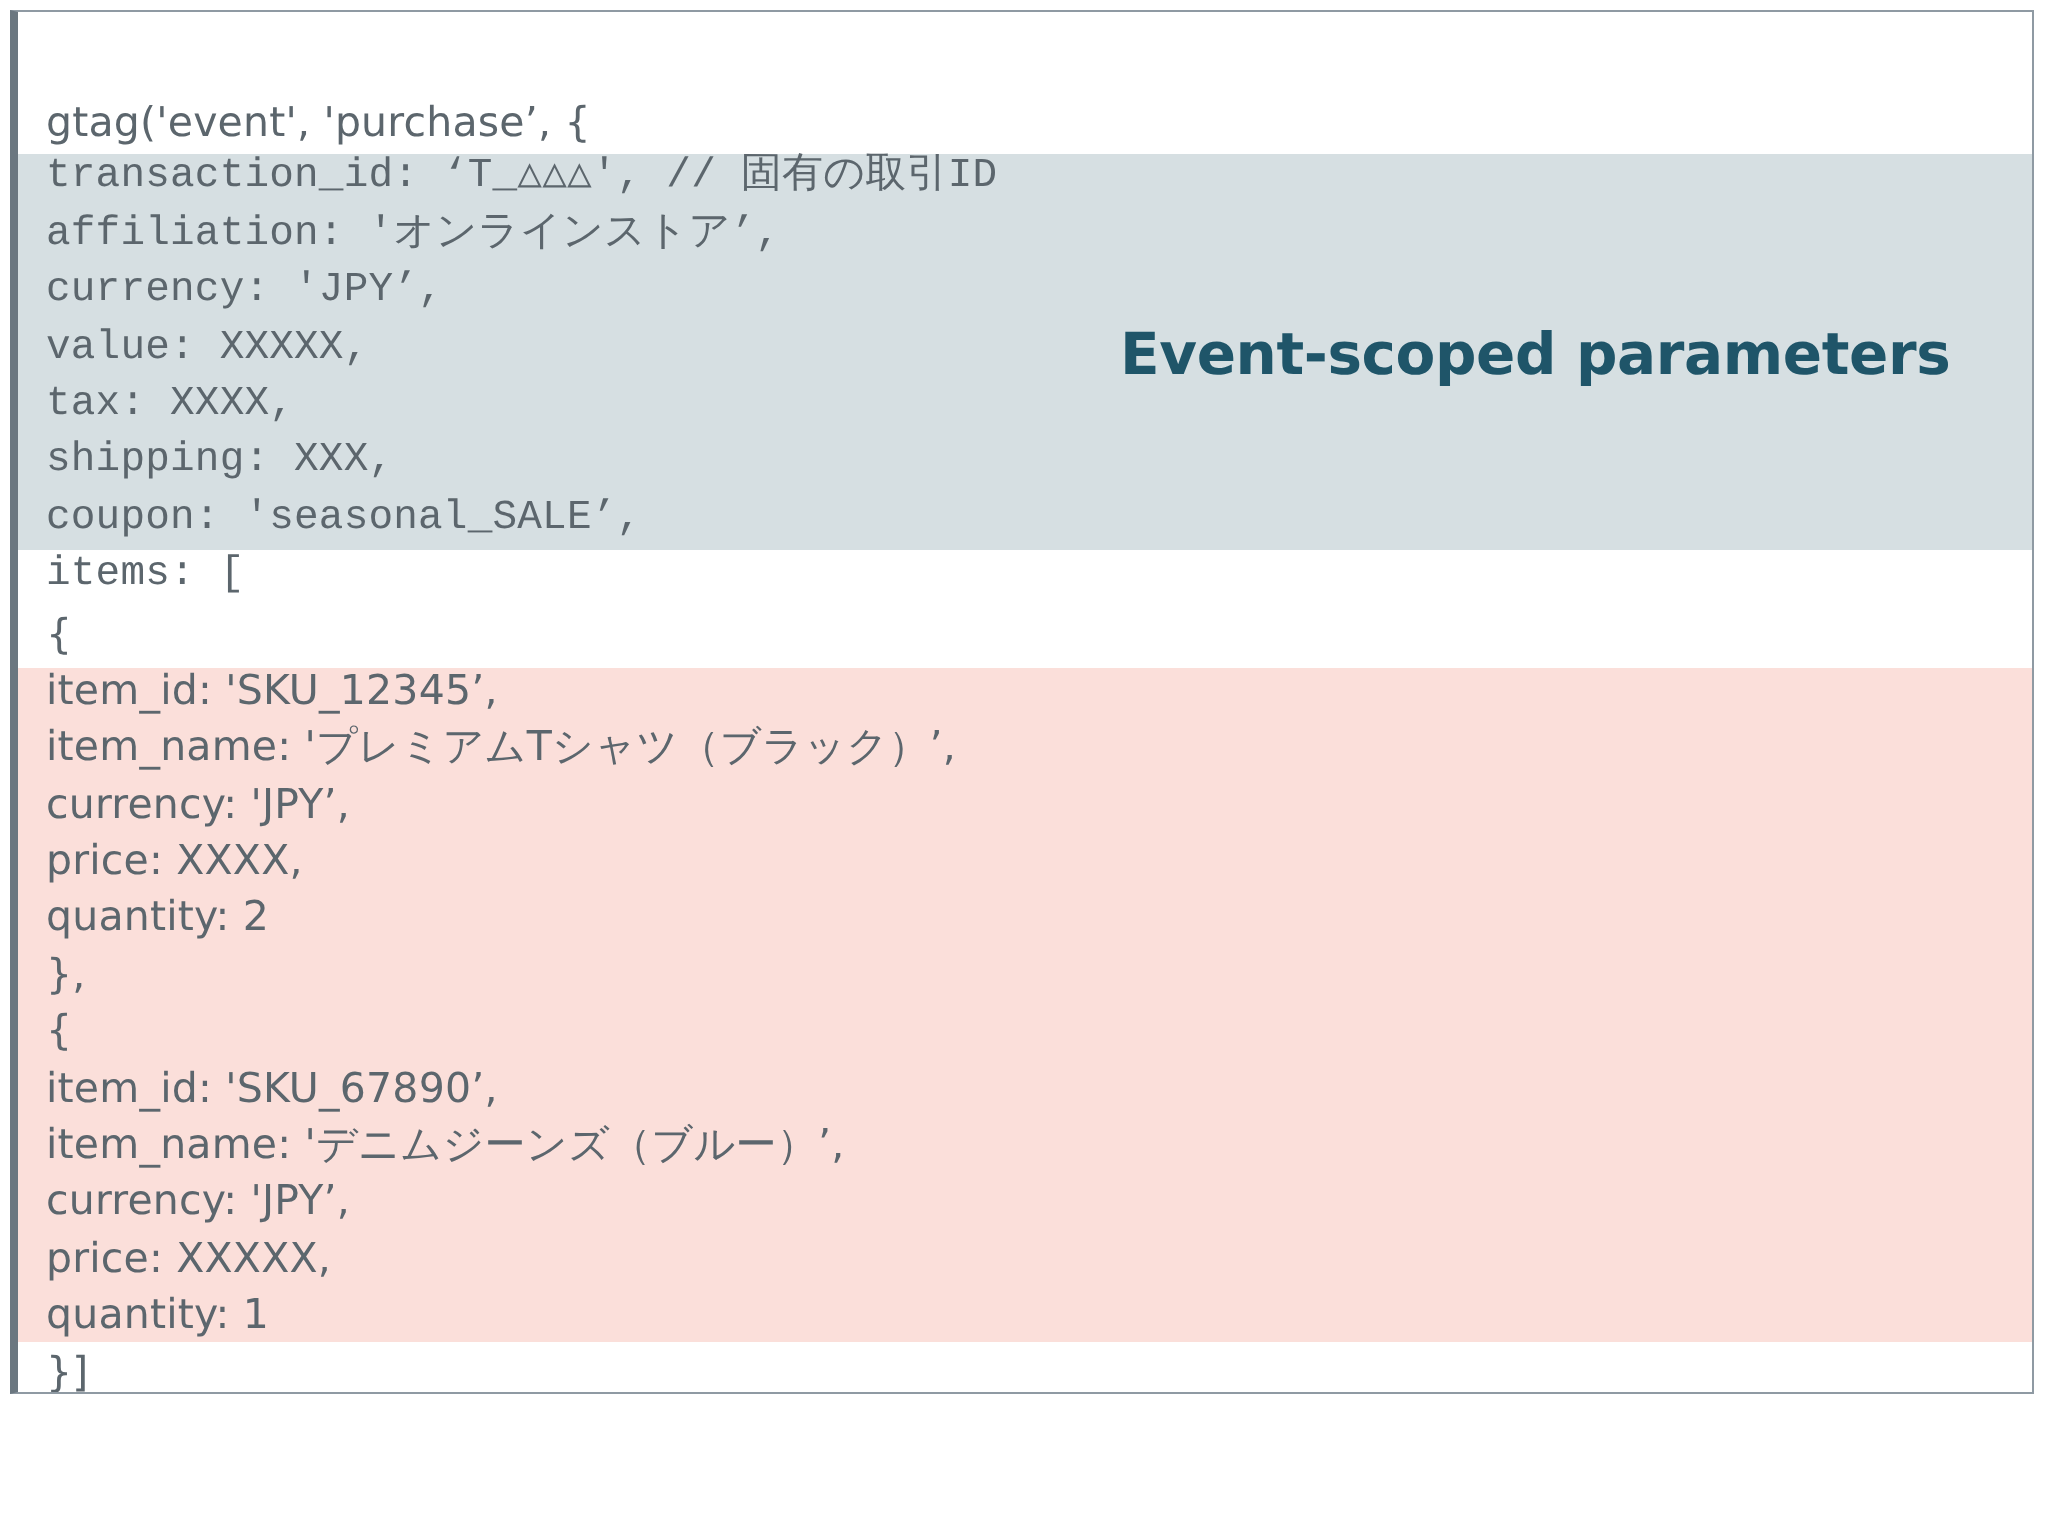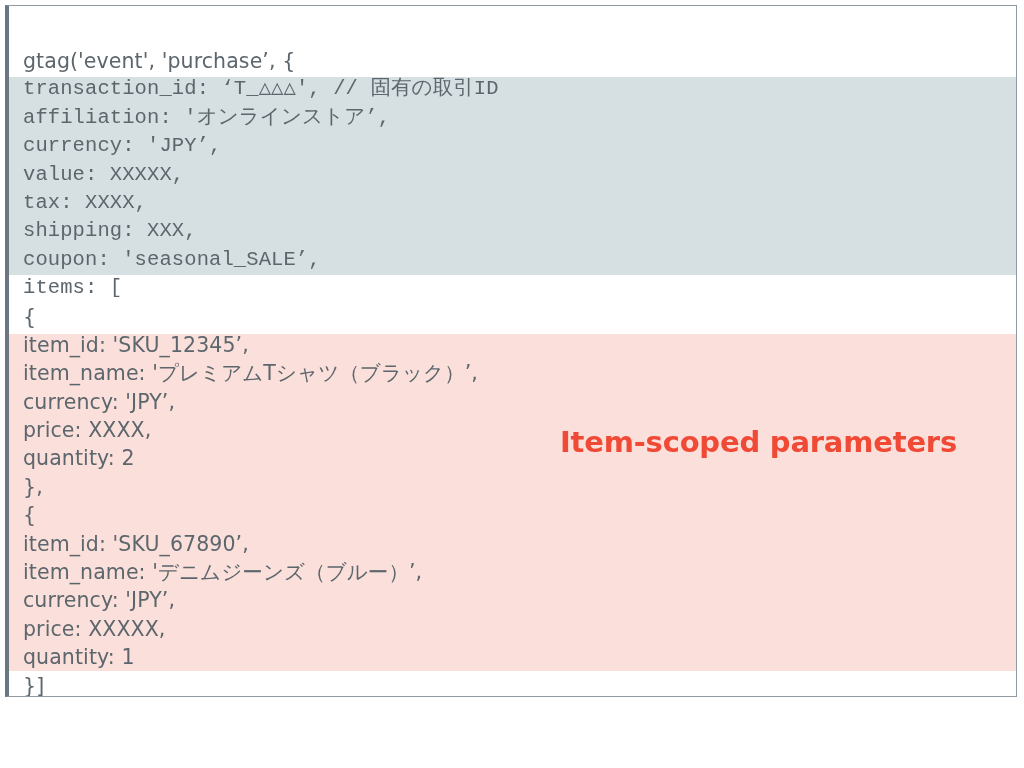--- a/index.html
+++ b/index.html
@@ -91,16 +91,16 @@
 </head>
 <body>
 
 <div class="slide">
 
   <div class="band band-event"></div>
   <div class="band band-item"></div>
 
   <div class="code"><div class="line ind0">gtag('event', 'purchase’, {</div><div class="line ind1">transaction_id: ‘T_△△△', // 固有の取引ID</div><div class="line ind1">affiliation: 'オンラインストア’,</div><div class="line ind1">currency: 'JPY’,</div><div class="line ind1">value: XXXXX,</div><div class="line ind1">tax: XXXX,</div><div class="line ind1">shipping: XXX,</div><div class="line ind1">coupon: 'seasonal_SALE’,</div><div class="line ind1">items: [</div><div class="line ind2">{</div><div class="line ind3">item_id: 'SKU_12345’,</div><div class="line ind3">item_name: 'プレミアムTシャツ（ブラック）’,</div><div class="line ind3">currency: 'JPY’,</div><div class="line ind3">price: XXXX,</div><div class="line ind3">quantity: 2</div><div class="line ind3">},</div><div class="line ind3">{</div><div class="line ind3">item_id: 'SKU_67890’,</div><div class="line ind3">item_name: 'デニムジーンズ（ブルー）’,</div><div class="line ind3">currency: 'JPY’,</div><div class="line ind3">price: XXXXX,</div><div class="line ind3">quantity: 1</div><div class="line ind2">}]</div><div class="line ind1">});</div></div>
 
+  <div class="callout callout-event">Event-scoped parameters</div>
 
-  <div class="callout callout-item">Item-scoped parameters</div>
 
 </div>
 
 </body></html>

